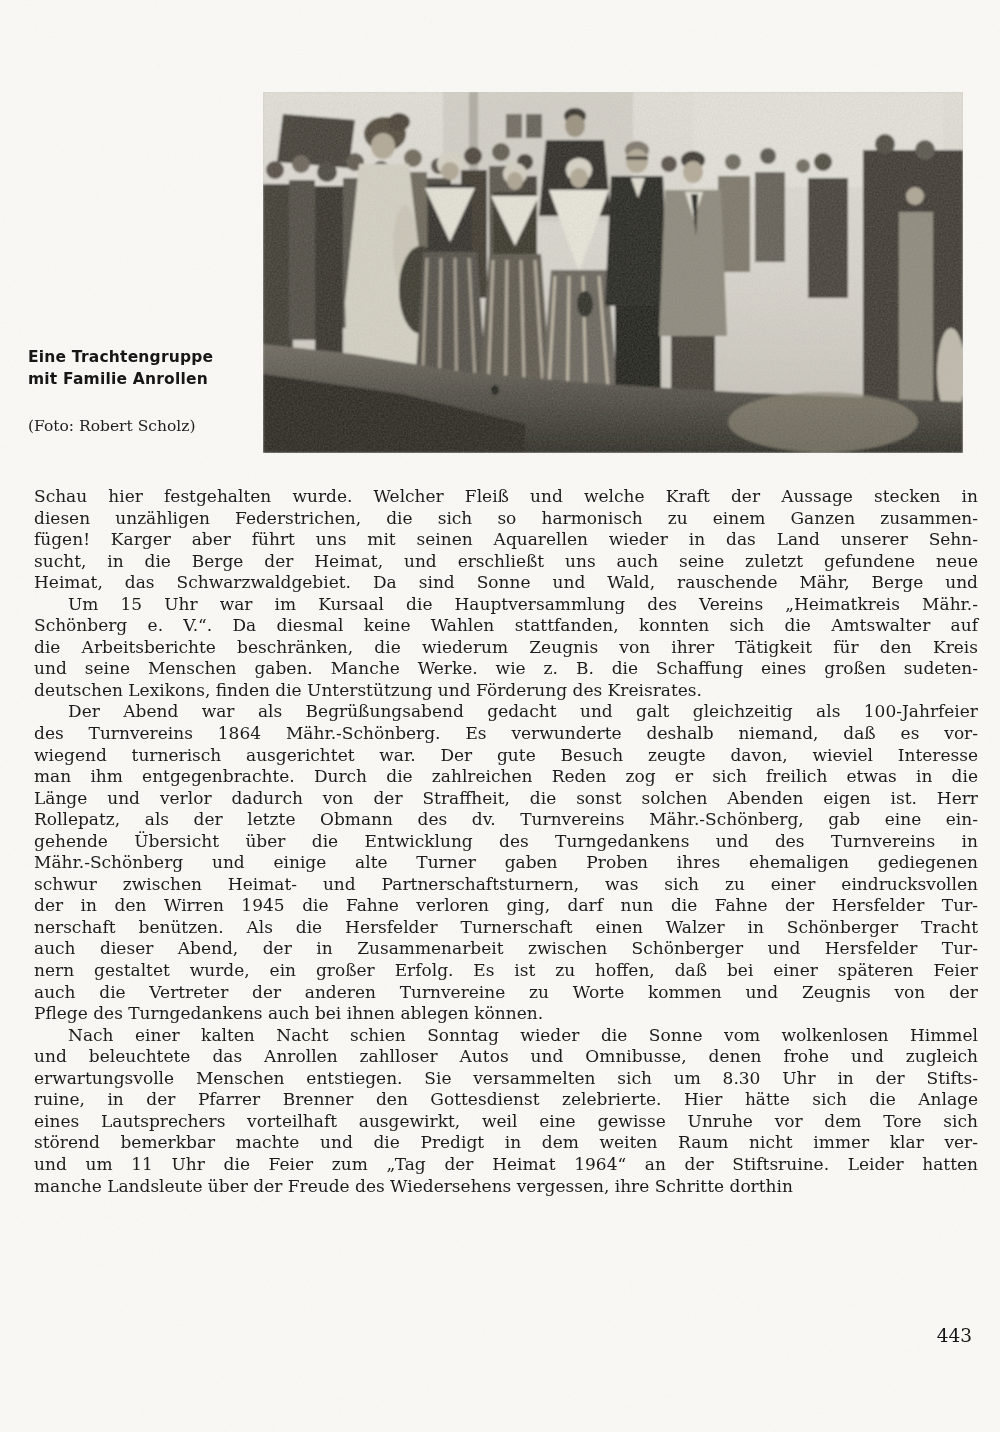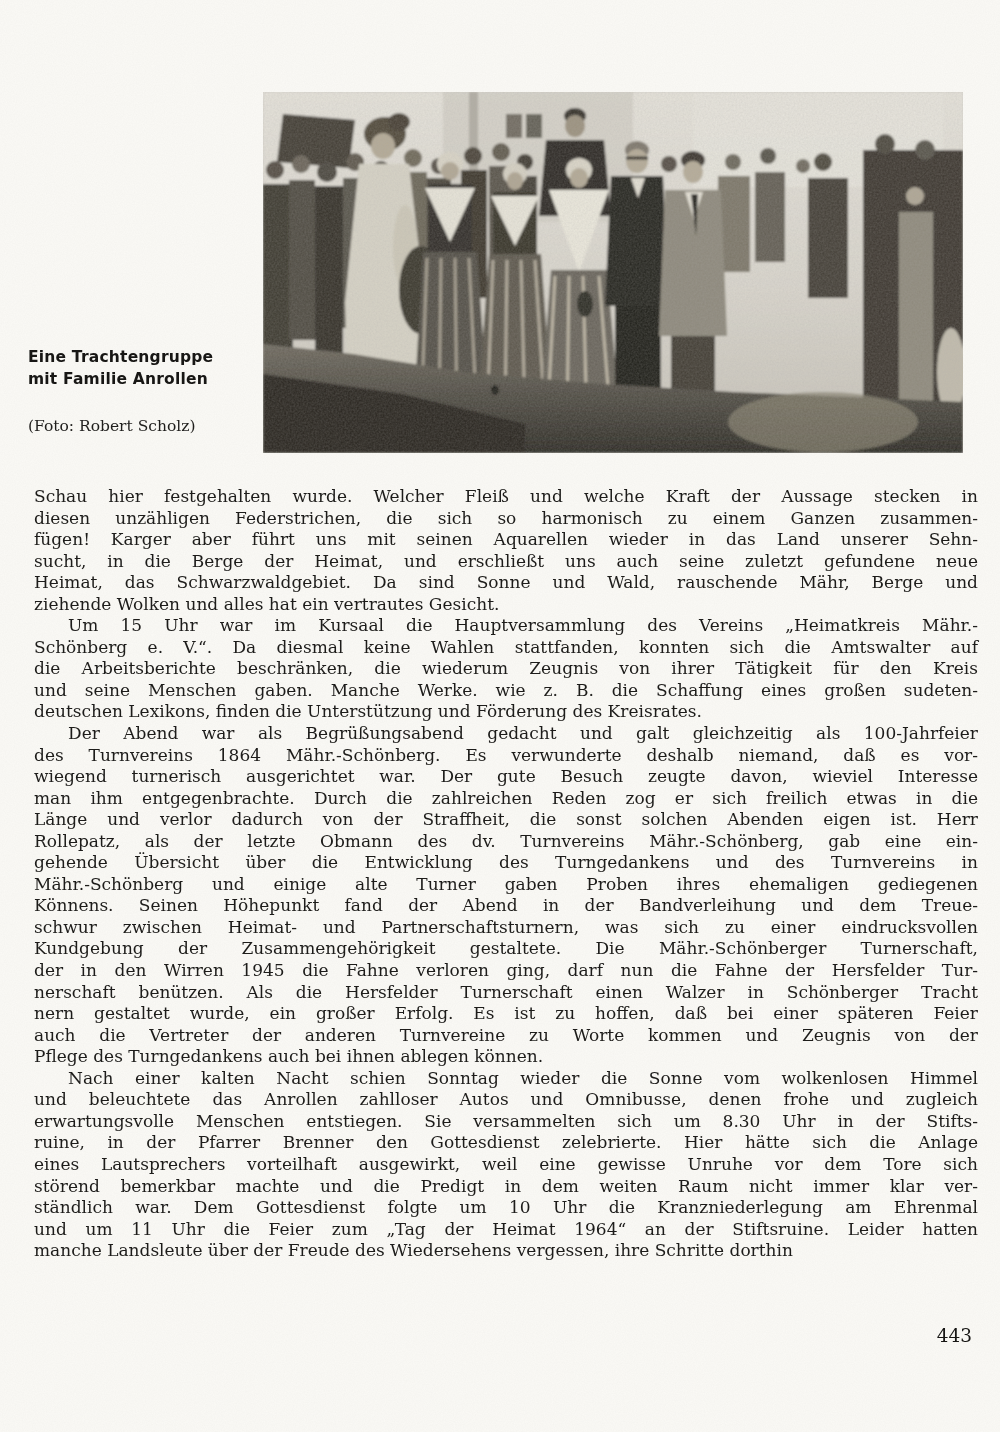--- a/index.html
+++ b/index.html
@@ -224,55 +224,52 @@
     <div class="cap-credit">(Foto: Robert Scholz)</div>
   </div>
 
   <div class="article">
       <div class="para">
         <div class="line">Schau hier festgehalten wurde. Welcher Fleiß und welche Kraft der Aussage stecken in</div>
         <div class="line">diesen unzähligen Federstrichen, die sich so harmonisch zu einem Ganzen zusammen-</div>
         <div class="line">fügen! Karger aber führt uns mit seinen Aquarellen wieder in das Land unserer Sehn-</div>
         <div class="line">sucht, in die Berge der Heimat, und erschließt uns auch seine zuletzt gefundene neue</div>
         <div class="line">Heimat, das Schwarzwaldgebiet. Da sind Sonne und Wald, rauschende Mähr, Berge und</div>
-        <div class="line lastline">ziehende Wolken und alles hat ein vertrautes Gesicht.</div>
       </div>
       <div class="para">
         <div class="line firstline">Um 15 Uhr war im Kursaal die Hauptversammlung des Vereins „Heimatkreis Mähr.-</div>
         <div class="line">Schönberg e. V.“. Da diesmal keine Wahlen stattfanden, konnten sich die Amtswalter auf</div>
         <div class="line">die Arbeitsberichte beschränken, die wiederum Zeugnis von ihrer Tätigkeit für den Kreis</div>
         <div class="line">und seine Menschen gaben. Manche Werke. wie z. B. die Schaffung eines großen sudeten-</div>
         <div class="line lastline">deutschen Lexikons, finden die Unterstützung und Förderung des Kreisrates.</div>
       </div>
       <div class="para">
         <div class="line firstline">Der Abend war als Begrüßungsabend gedacht und galt gleichzeitig als 100-Jahrfeier</div>
         <div class="line">des Turnvereins 1864 Mähr.-Schönberg. Es verwunderte deshalb niemand, daß es vor-</div>
         <div class="line">wiegend turnerisch ausgerichtet war. Der gute Besuch zeugte davon, wieviel Interesse</div>
         <div class="line">man ihm entgegenbrachte. Durch die zahlreichen Reden zog er sich freilich etwas in die</div>
         <div class="line">Länge und verlor dadurch von der Straffheit, die sonst solchen Abenden eigen ist. Herr</div>
         <div class="line">Rollepatz, als der letzte Obmann des dv. Turnvereins Mähr.-Schönberg, gab eine ein-</div>
         <div class="line">gehende Übersicht über die Entwicklung des Turngedankens und des Turnvereins in</div>
         <div class="line">Mähr.-Schönberg und einige alte Turner gaben Proben ihres ehemaligen gediegenen</div>
-        <div class="line">Könnens. Seinen Höhepunkt fand der Abend in der Bandverleihung und dem Treue-</div>
         <div class="line">schwur zwischen Heimat- und Partnerschaftsturnern, was sich zu einer eindrucksvollen</div>
-        <div class="line">Kundgebung der Zusammengehörigkeit gestaltete. Die Mähr.-Schönberger Turnerschaft,</div>
         <div class="line">der in den Wirren 1945 die Fahne verloren ging, darf nun die Fahne der Hersfelder Tur-</div>
         <div class="line">nerschaft benützen. Als die Hersfelder Turnerschaft einen Walzer in Schönberger Tracht</div>
+        <div class="line">auch dieser Abend, der in Zusammenarbeit zwischen Schönberger und Hersfelder Tur-</div>
         <div class="line">nern gestaltet wurde, ein großer Erfolg. Es ist zu hoffen, daß bei einer späteren Feier</div>
         <div class="line">auch die Vertreter der anderen Turnvereine zu Worte kommen und Zeugnis von der</div>
         <div class="line lastline">Pflege des Turngedankens auch bei ihnen ablegen können.</div>
       </div>
       <div class="para">
         <div class="line firstline">Nach einer kalten Nacht schien Sonntag wieder die Sonne vom wolkenlosen Himmel</div>
         <div class="line">und beleuchtete das Anrollen zahlloser Autos und Omnibusse, denen frohe und zugleich</div>
         <div class="line">erwartungsvolle Menschen entstiegen. Sie versammelten sich um 8.30 Uhr in der Stifts-</div>
         <div class="line">ruine, in der Pfarrer Brenner den Gottesdienst zelebrierte. Hier hätte sich die Anlage</div>
         <div class="line">eines Lautsprechers vorteilhaft ausgewirkt, weil eine gewisse Unruhe vor dem Tore sich</div>
         <div class="line">störend bemerkbar machte und die Predigt in dem weiten Raum nicht immer klar ver-</div>
-        <div class="line">ständlich war. Dem Gottesdienst folgte um 10 Uhr die Kranzniederlegung am Ehrenmal</div>
         <div class="line">und um 11 Uhr die Feier zum „Tag der Heimat 1964“ an der Stiftsruine. Leider hatten</div>
         <div class="line lastline">manche Landsleute über der Freude des Wiedersehens vergessen, ihre Schritte dorthin</div>
       </div>
     </div>
 
   <div class="page-number">443</div>
 
   <svg class="paper-noise" xmlns="http://www.w3.org/2000/svg">
     <filter id="pnoise">
       <feTurbulence type="fractalNoise" baseFrequency="0.9" numOctaves="2" stitchTiles="stitch"></feTurbulence>

